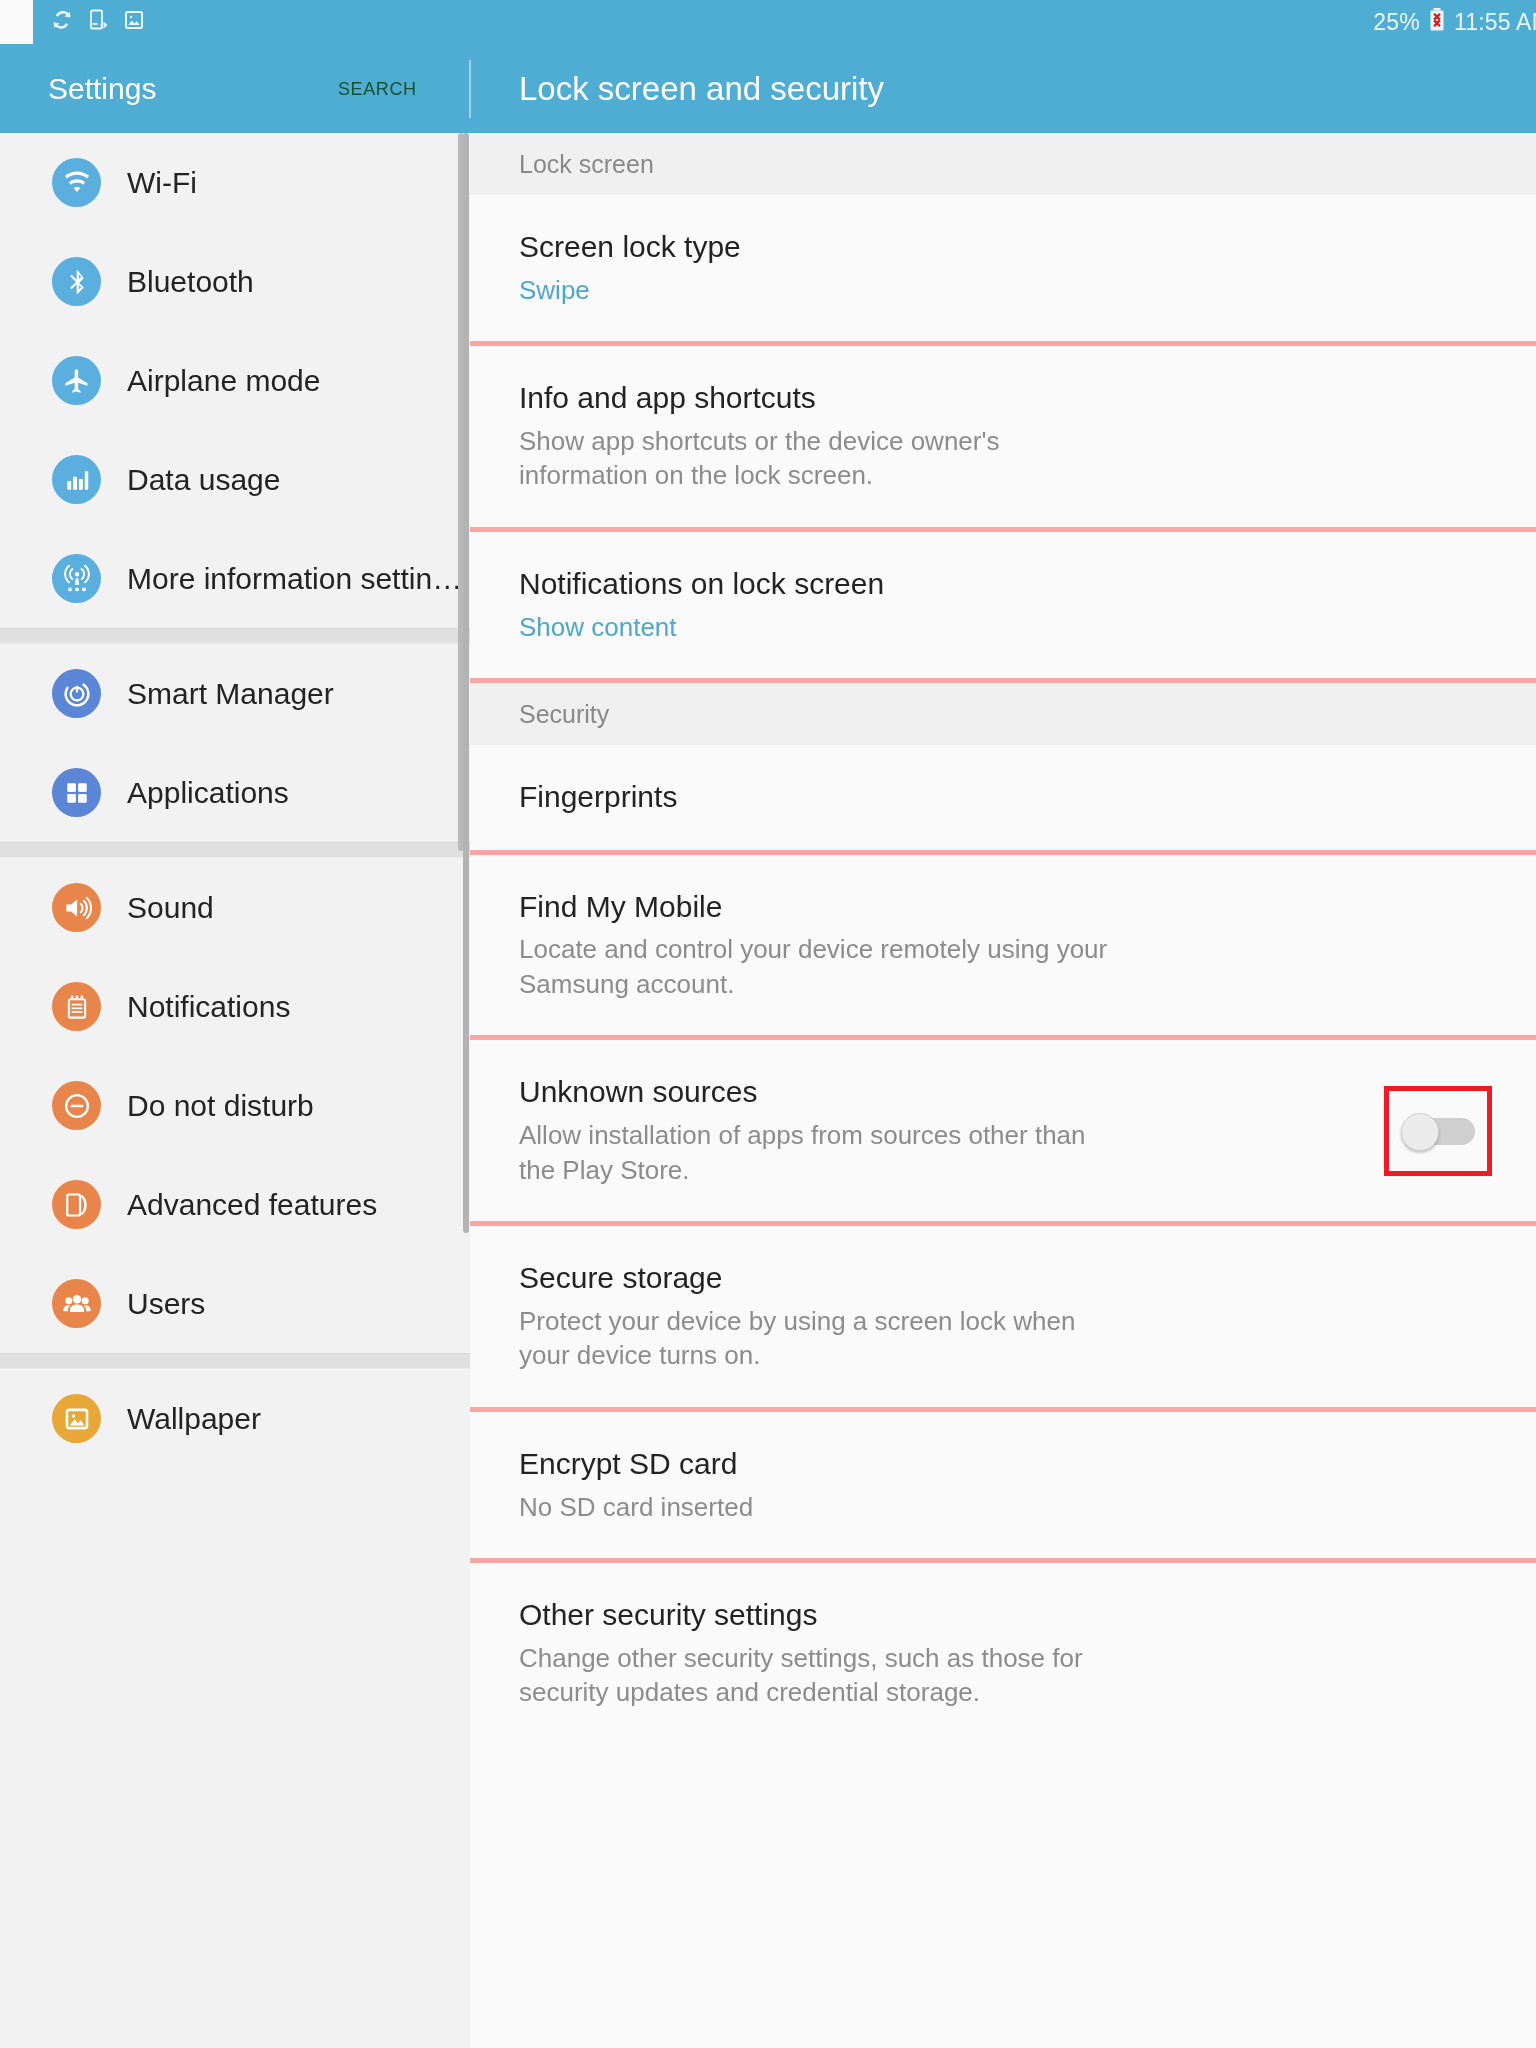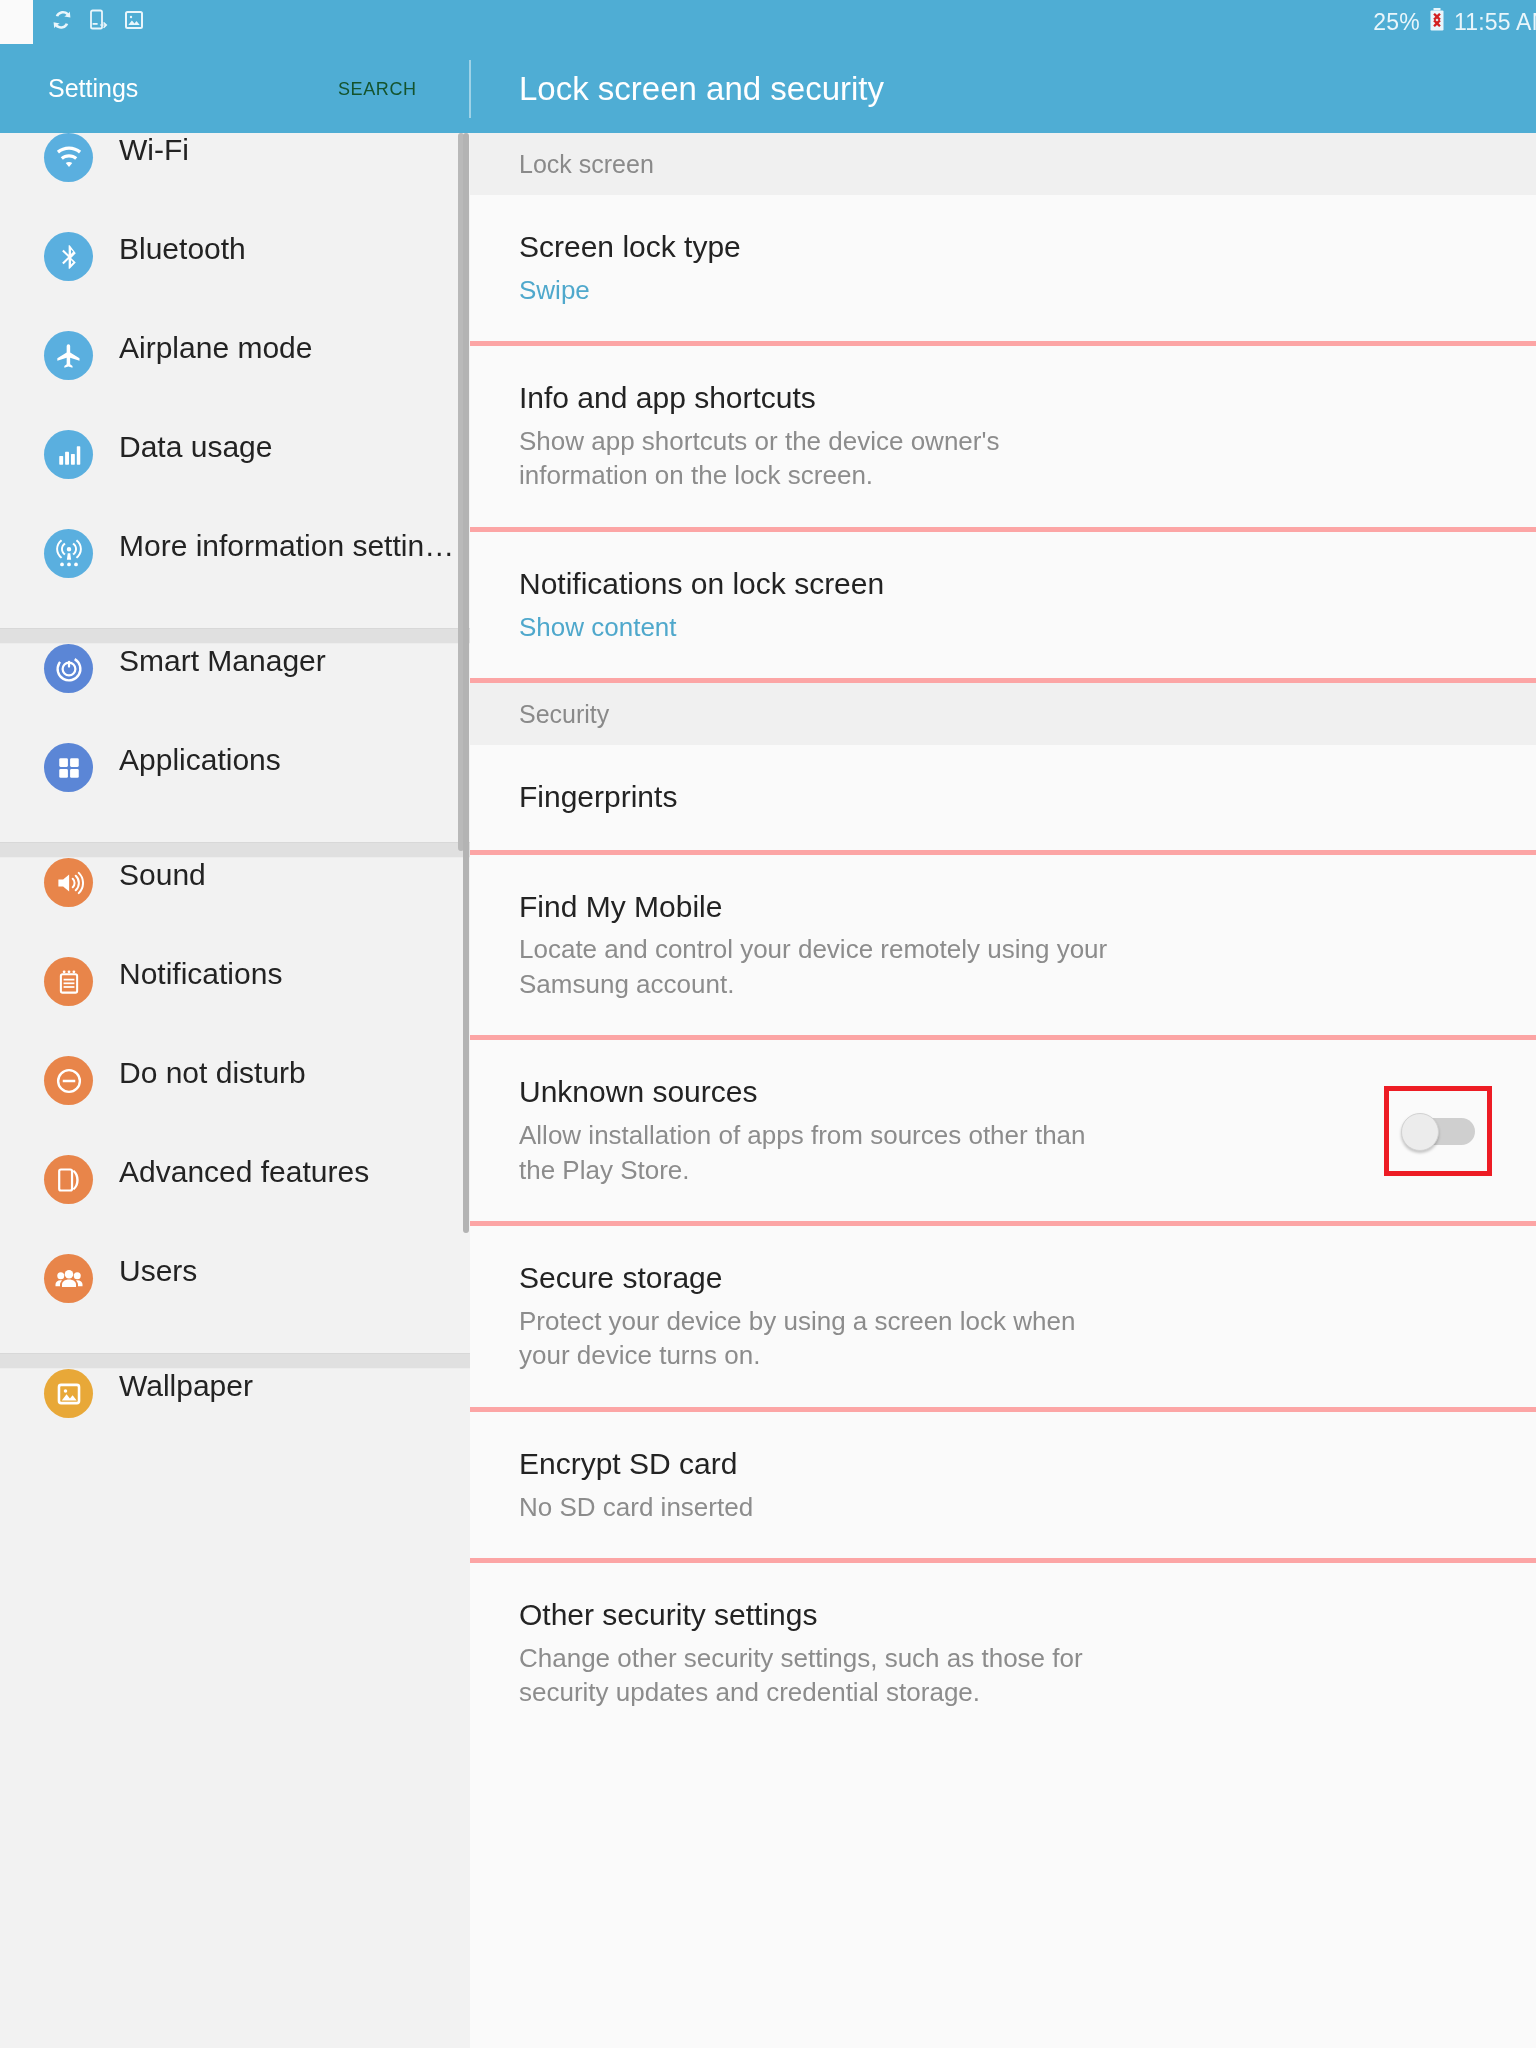--- a/index.html
+++ b/index.html
@@ -26,40 +26,40 @@
   
   .appbar {
     position:absolute; top:44px; left:0; width:1536px; height:89px;
     background:#4fadd4; display:flex; align-items:center;
   }
   .appbar-left {
     width:470px; height:100%; display:flex; align-items:center;
     position:relative;
   }
   .appbar-title {
-    font-size:25px; color:#ffffff; font-weight:400; margin-left:48px;
+    font-size:30px; color:#ffffff; font-weight:400; margin-left:48px;
   }
   .appbar-search {
     font-size:18px; color:#14532d; letter-spacing:.6px;
     position:absolute; left:338px; top:50%; transform:translateY(-50%);
   }
   .appbar-divider {
     position:absolute; left:469px; top:16px; width:2px; height:58px;
     background:rgba(255,255,255,.45);
   }
   .appbar-right { flex:1; display:flex; align-items:center; }
   .appbar-subtitle { font-size:33px; color:#ffffff; margin-left:49px; font-weight:400; }
 
   
   .sidebar {
     position:absolute; top:133px; left:0; width:470px; height:1915px;
     background:#f2f2f2; overflow:hidden;
   }
   .nav-item {
-    height:99px; display:flex; padding-left:44px;
+    height:99px; display:flex; align-items:center; padding-left:32px;margin-left:20px;
   }
   .nav-icon {
     width:49px; height:49px; border-radius:50%;
     display:flex; align-items:center; justify-content:center;
     flex:0 0 49px;
   }
   .nav-icon svg { display:block; }
   .nav-label {
     margin-left:26px; font-size:30px; color:#232323; font-weight:400;
     white-space:nowrap; overflow:hidden;

